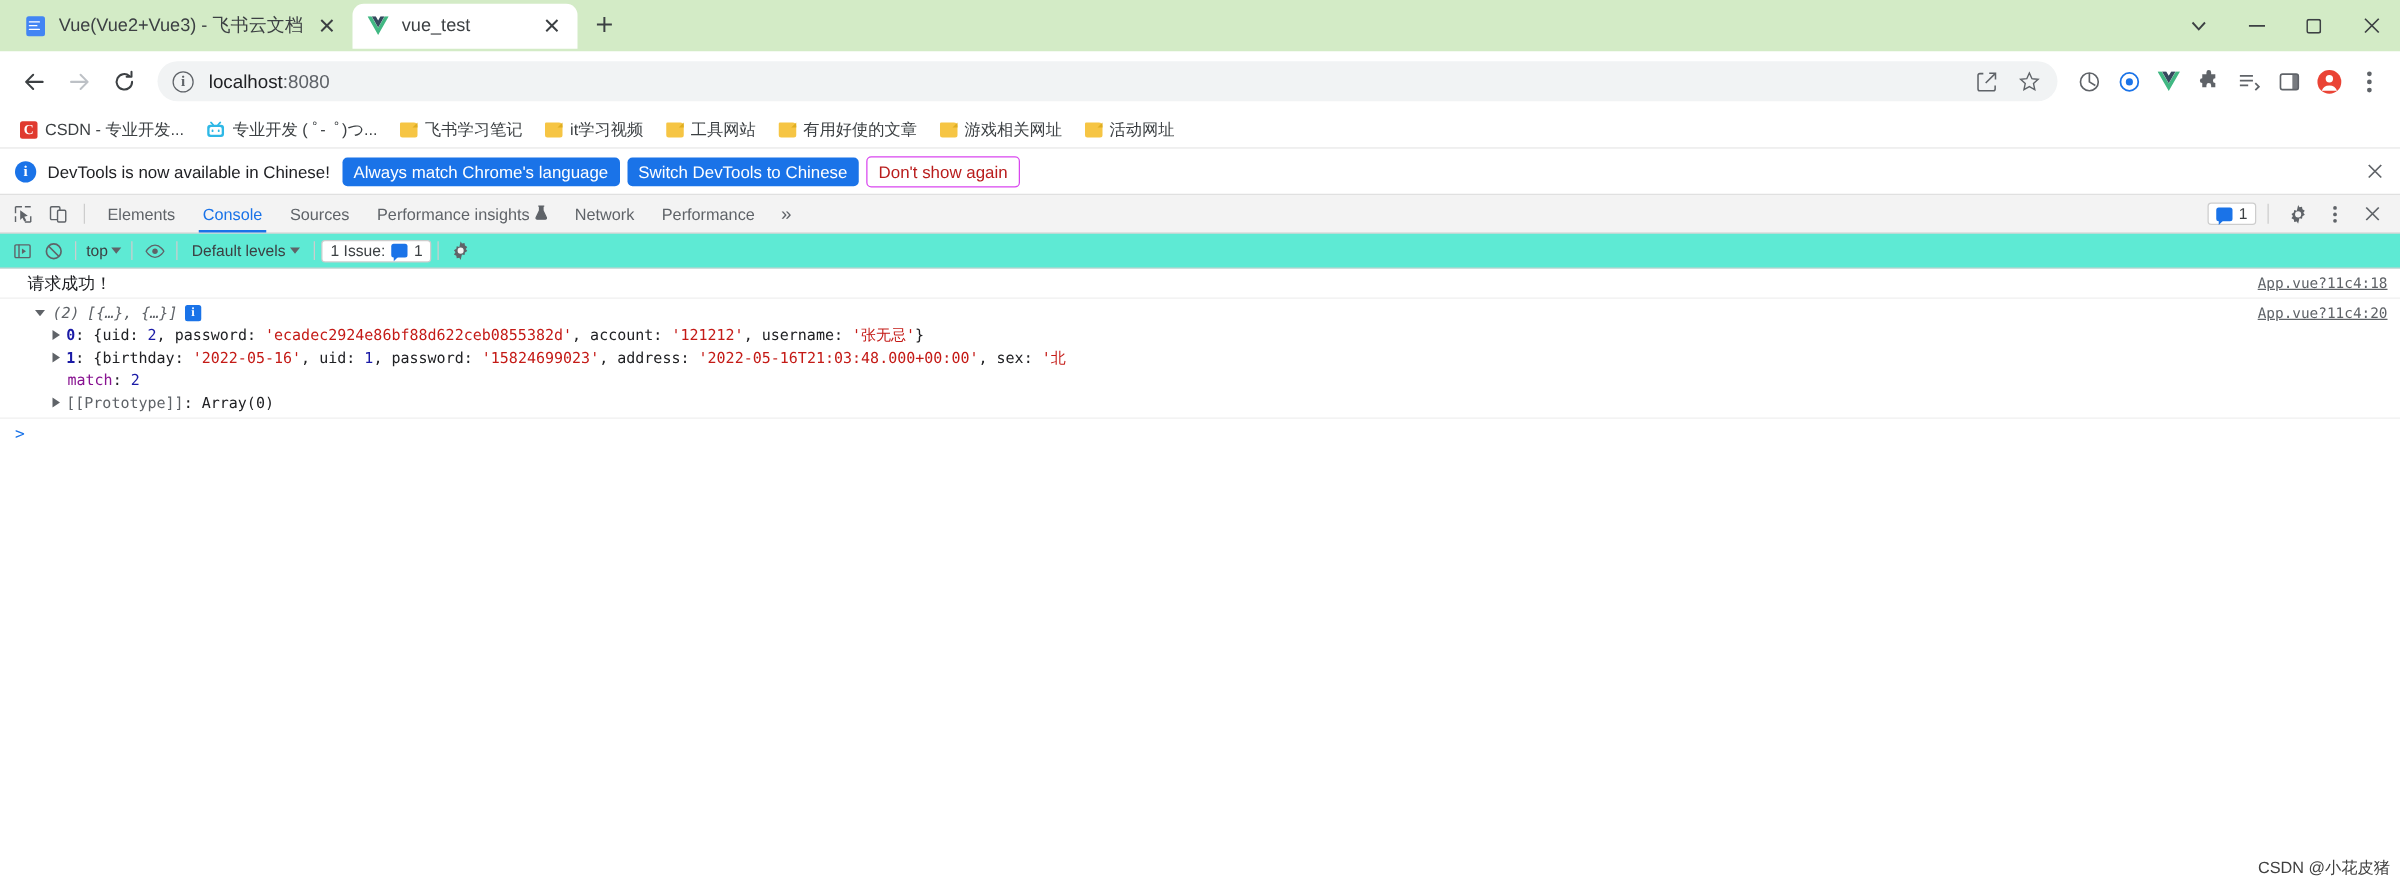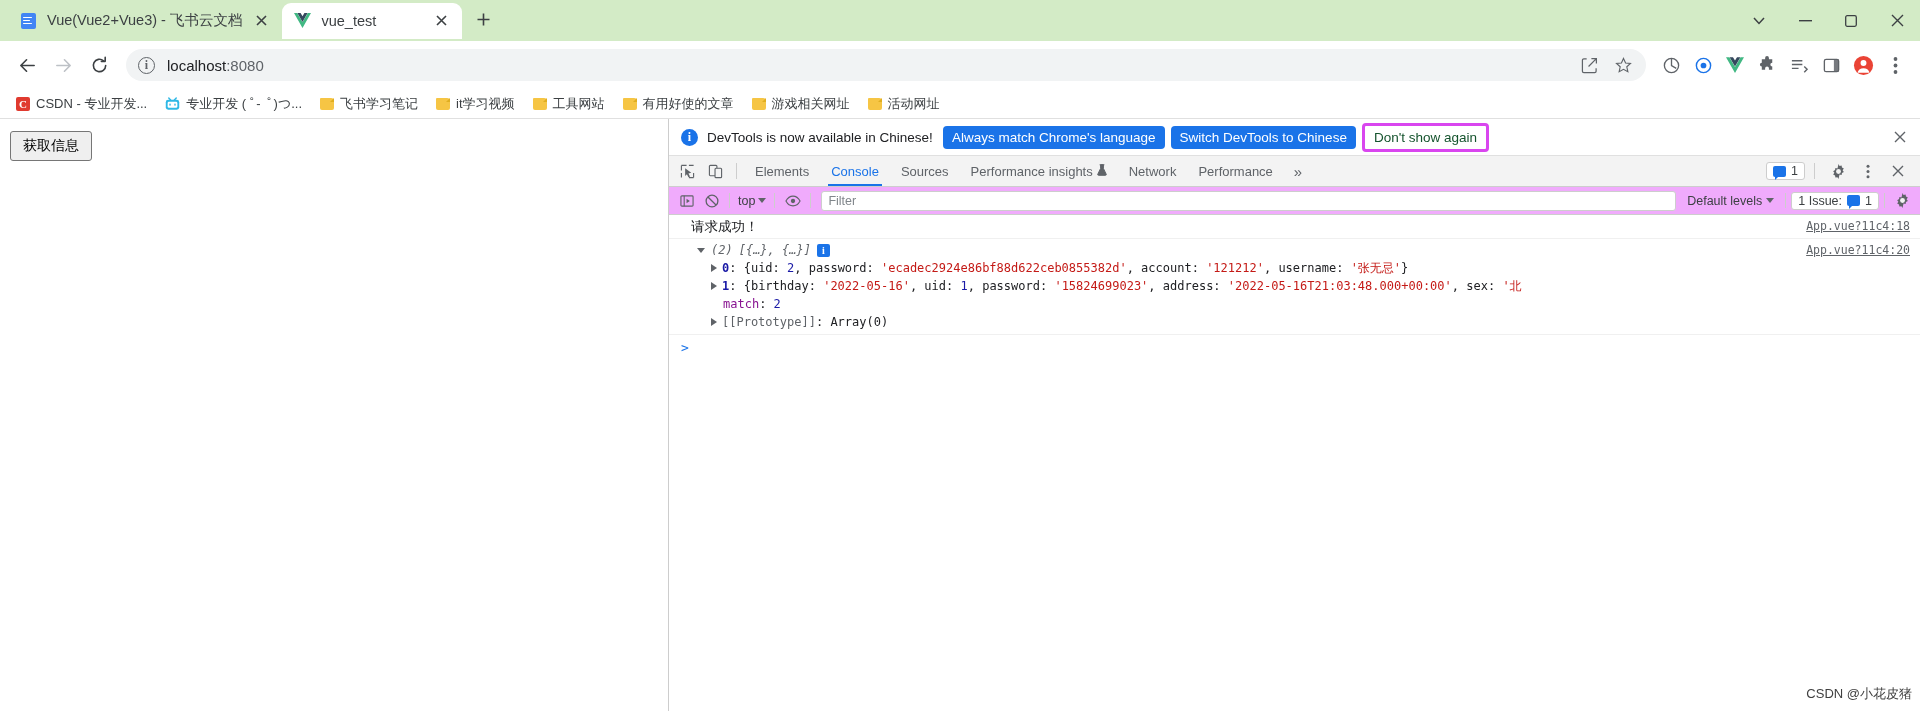--- a/index.html
+++ b/index.html
@@ -177,21 +177,21 @@
     display: flex; align-items: center; justify-content: center;
     font-family: "Liberation Serif", serif;
     margin-right: 9px; flex:0 0 auto;
   }
   .notify-text { font-size: 13.5px; color: #202124; margin-right: 10px; white-space:nowrap;}
   .notify-btn {
     font-size: 13.5px; padding: 4px 9px; border-radius: 4px;
     white-space: nowrap; margin-right: 6px; font-weight: 500;
   }
   .notify-btn.primary { background: #1a73e8; color: #fff; }
-  .notify-btn.secondary { background: #fff; color: #14532d; border: 3px solid #d946ef; font-weight:400;}
+  .notify-btn.secondary { background: #fff; color: #b91c1c; border: 1px solid #d946ef; font-weight:400;}
   .notify-close {
     margin-left: auto; width: 24px; height: 24px;
     display:flex;align-items:center;justify-content:center;
     color:#5f6368; font-size: 16px;
   }
 
   .dt-tabbar {
     height: 31px; background: #f3f3f3;
     border-bottom: 1px solid #cdcdcd;
     display: flex; align-items: center;
@@ -224,21 +224,21 @@
     width: 13px; height: 11px; background:#1a73e8; border-radius:2px;
     position: relative; flex:0 0 auto;
   }
   .msg-badge::after{
     content:""; position:absolute; left:2px; bottom:-3px;
     border-width: 4px 4px 0 0; border-style: solid;
     border-color: #1a73e8 transparent transparent transparent;
   }
 
   .dt-filterbar {
-    height: 28px; background: #f0abfc;
+    height: 28px; background: #5eead4;
     border-bottom: 1px solid #cdcdcd;
     display: flex; align-items: center; padding: 0 5px; gap: 0;
   }
   .fb-icon {
     width: 25px; height: 24px; display:flex;align-items:center;justify-content:center;
     color:#5f6368; flex:0 0 auto;
   }
   .fb-sep { width:1px; height:15px; background:#cdcdcd; margin:0 5px; flex:0 0 auto;}
   .ctx-select {
     font-size: 12.5px; color:#3c4043; display:flex; align-items:center; gap:3px;
@@ -511,23 +511,20 @@
       <span>游戏相关网址</span>
     </div>
     <div class="bm">
       <span class="bm-folder"></span>
       <span>活动网址</span>
     </div>
   </div>
 
   <div class="content">
 
-    <div class="page">
-      <button class="btn-get">获取信息</button>
-    </div>
 
     <div class="devtools">
 
       <div class="dt-notify">
         <span class="notify-icon">i</span>
         <span class="notify-text">DevTools is now available in Chinese!</span>
         <span class="notify-btn primary">Always match Chrome's language</span>
         <span class="notify-btn primary">Switch DevTools to Chinese</span>
         <span class="notify-btn secondary">Don't show again</span>
         <span class="notify-close">
@@ -624,21 +621,20 @@
           <span class="tri tri-down"></span>
         </div>
         <div class="fb-sep"></div>
         <div class="fb-icon">
           <svg width="16" height="12" viewBox="0 0 17 12">
             <path d="M8.5 0.8 C3.8 0.8 1 6 1 6 s2.8 5.2 7.5 5.2 S16 6 16 6 S13.2 0.8 8.5 0.8 Z" stroke="#5f6368" stroke-width="1.2" fill="none"></path>
             <circle cx="8.5" cy="6" r="2.3" fill="#5f6368"></circle>
           </svg>
         </div>
         <div class="fb-sep"></div>
-        <input class="filter-input" placeholder="Filter" style="">
         <div class="levels-select">
           <span>Default levels</span>
           <span class="tri tri-down"></span>
         </div>
         <div class="fb-sep"></div>
         <div class="fb-issues">
           <span>1 Issue:</span>
           <span class="msg-badge"></span>
           <span>1</span>
         </div>

